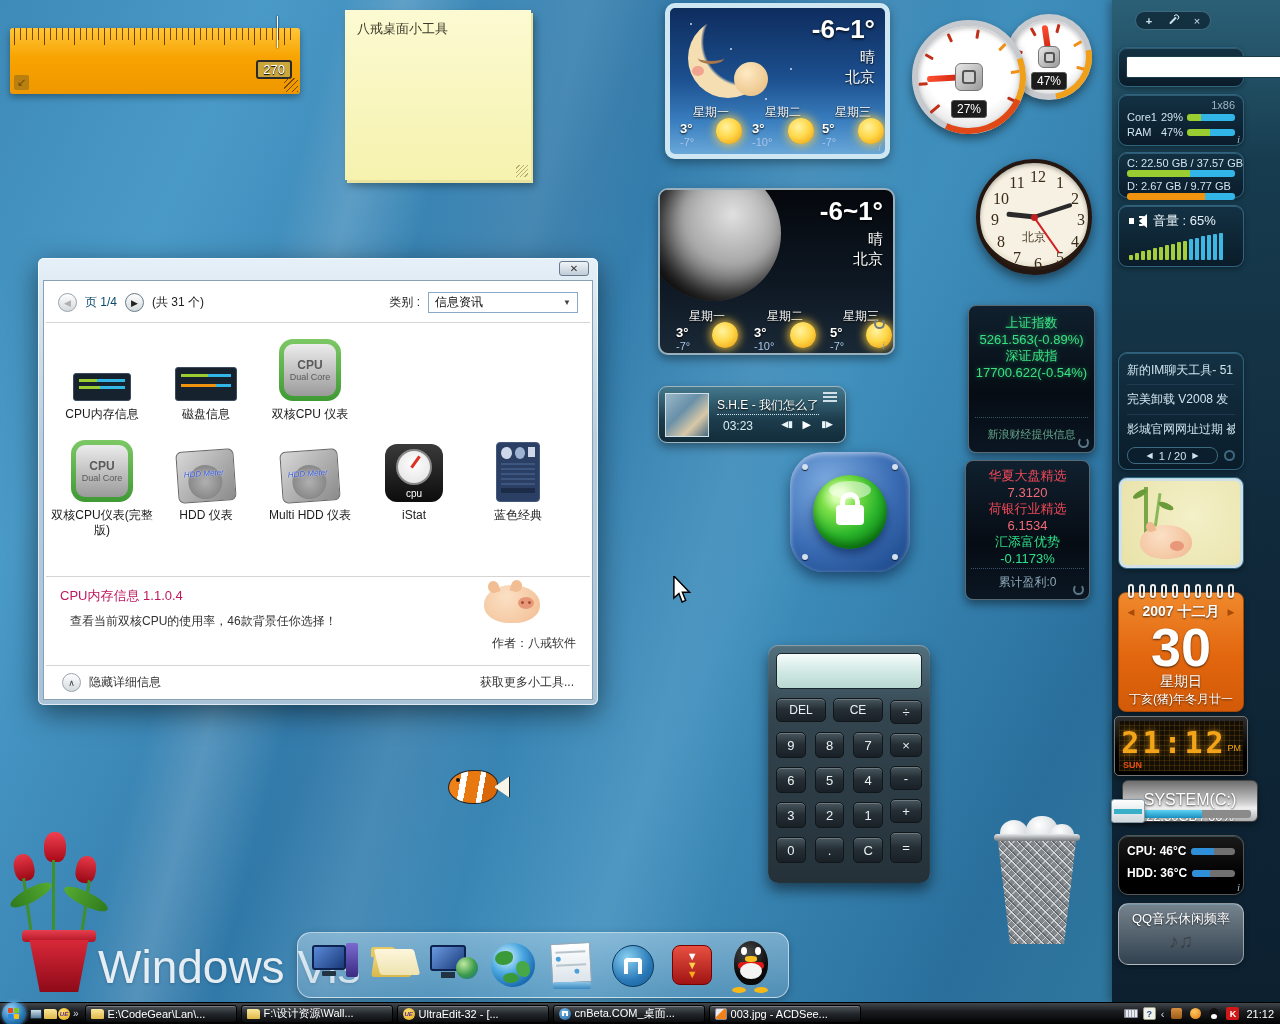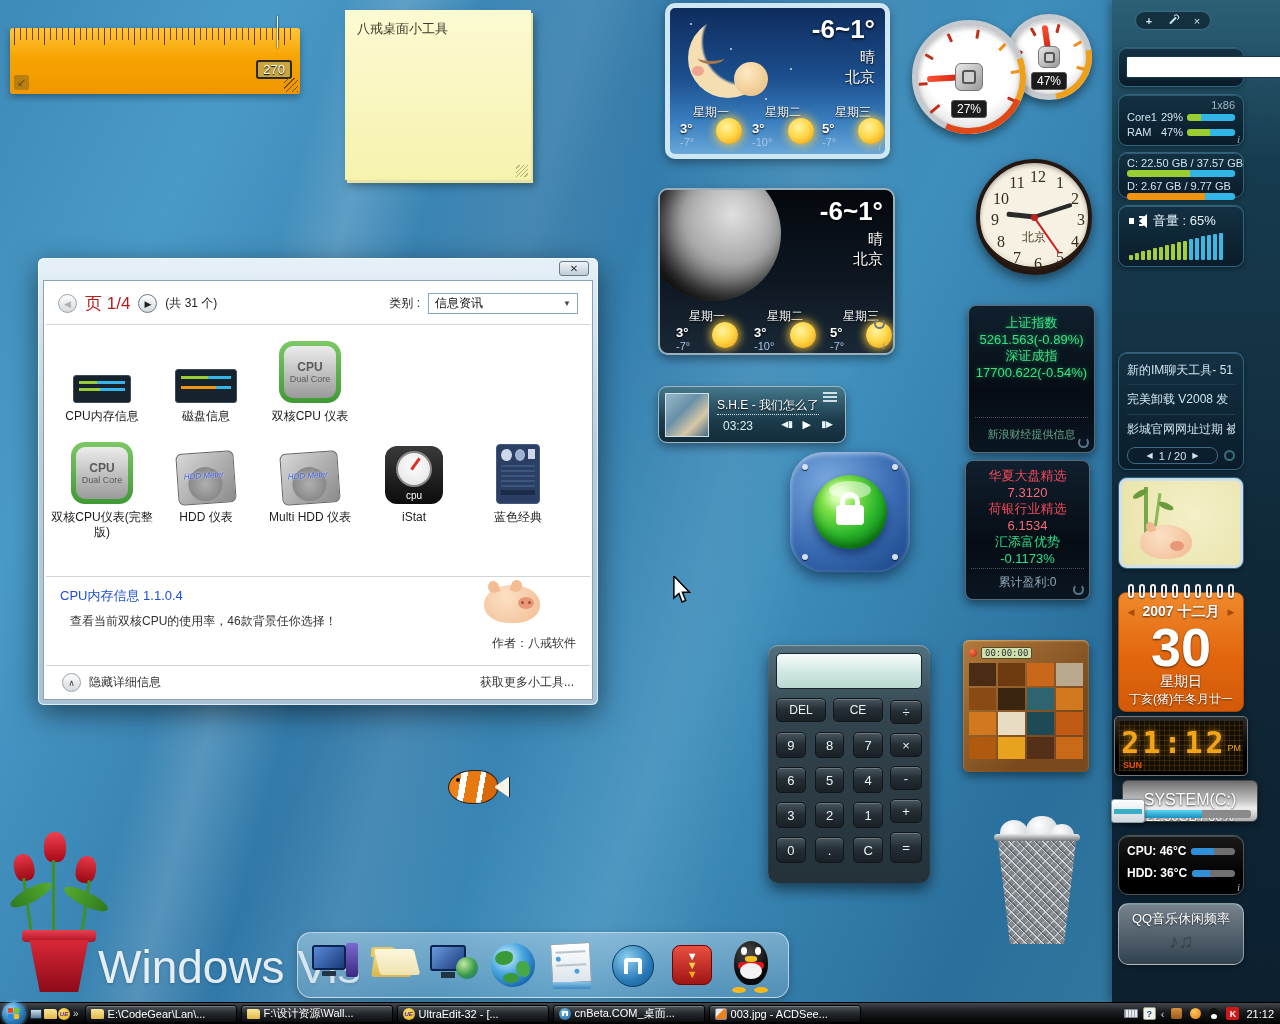--- a/index.html
+++ b/index.html
@@ -323,46 +323,20 @@
       <div style="width:32px;display:flex;flex-direction:column;gap:9px;padding-top:2px">
         <div class="cbtn" style="height:24px">÷</div>
         <div class="cbtn" style="height:24px">×</div>
         <div class="cbtn" style="height:24px">-</div>
         <div class="cbtn" style="height:24px">+</div>
         <div class="cbtn" style="flex:1">=</div>
       </div>
     </div>
   </div>
 
-  <div class="abs" style="left:963px;top:640px;width:126px;height:132px;z-index:1;border-radius:6px;padding:6px;
-    background:linear-gradient(135deg,#b07a3c,#7a4a1e 70%);box-shadow:0 4px 10px rgba(0,0,0,.45),inset 0 1px 2px rgba(255,230,180,.5)">
-    <div style="display:flex;align-items:center;gap:4px;height:13px">
-      <i style="width:8px;height:8px;border-radius:50%;background:radial-gradient(circle at 35% 30%,#ff7a5a,#b02008)"></i>
-      <span style="background:#cfe0b0;border:1px solid #5a4a20;border-radius:2px;
-        font-family:'DejaVu Sans Mono',monospace;font-size:9px;color:#333;padding:0 3px">00:00:00</span>
-    </div>
-    <div style="display:grid;grid-template-columns:repeat(4,1fr);gap:2px;margin-top:4px;height:96px">
-      <i style="background:#4a2c14"></i>
-        <i style="background:#6e3a10"></i>
-        <i style="background:#c9681a"></i>
-        <i style="background:#b9a98e"></i>
-      <i style="background:#8a4a16"></i>
-        <i style="background:#3a2610"></i>
-        <i style="background:#2e6470"></i>
-        <i style="background:#d2781e"></i>
-      <i style="background:#d2781e"></i>
-        <i style="background:#e8dcc2"></i>
-        <i style="background:#1e4a56"></i>
-        <i style="background:#c05a14"></i>
-      <i style="background:#b05a10"></i>
-        <i style="background:#e8a21e"></i>
-        <i style="background:#553018"></i>
-        <i style="background:#c96a18"></i>
-    </div>
-  </div>
 
   <div class="abs" style="left:986px;top:820px;width:102px;height:128px;z-index:1">
     <div style="position:absolute;left:14px;top:0;width:28px;height:26px;border-radius:50%;background:radial-gradient(circle at 38% 32%,#fff,#c8cdd2)"></div>
     <div style="position:absolute;left:40px;top:-4px;width:32px;height:30px;border-radius:48%;background:radial-gradient(circle at 40% 30%,#fff,#bfc6cc)"></div>
     <div style="position:absolute;left:64px;top:4px;width:24px;height:22px;border-radius:50%;background:radial-gradient(circle at 40% 30%,#fdfdfd,#c4cad0)"></div>
     <div style="position:absolute;left:6px;top:16px;width:90px;height:108px;
       clip-path:polygon(6% 0,94% 0,80% 100%,20% 100%);background-color:#82878c;
       background-image:repeating-linear-gradient(45deg,rgba(235,238,240,.75) 0 1px,rgba(30,32,34,.35) 1px 2px,transparent 2px 6px),
       repeating-linear-gradient(-45deg,rgba(225,230,233,.6) 0 1px,transparent 1px 6px)"></div>
     <div style="position:absolute;left:8px;top:14px;width:86px;height:7px;border-radius:4px;background:linear-gradient(180deg,#e4e8ea,#75797d)"></div>
@@ -388,21 +362,21 @@
     <div style="position:absolute;right:2px;top:10px;width:16px;height:22px;clip-path:polygon(0 50%,100% 0,100% 100%);background:#f8f4e8;border:1px solid #222"></div>
     <i style="position:absolute;left:8px;top:12px;width:4px;height:4px;border-radius:50%;background:#111"></i>
   </div>
 
   <div class="dialog abs">
     <div style="position:absolute;top:3px;right:9px;width:30px;height:15px;border-radius:3px;
       border:1px solid #6a7a8a;background:linear-gradient(180deg,#f0f4f8,#c0ccd8);color:#333;font-size:10px;text-align:center;line-height:13px">✕</div>
     <div class="dlg-inner">
       <div style="display:flex;align-items:center;gap:8px;padding:11px 14px 9px">
         <div class="navbtn" style="color:#b0b0b0">◀</div>
-        <span style="font-size:17px;color:#b91c1c">页 1/4</span>
+        <span style="font-size:12px;color:#0c4a6e">页 1/4</span>
         <div class="navbtn" style="color:#222;border-color:#6a7a88">▶</div>
         <span style="font-size:12px;color:#222">(共 31 个)</span>
         <span style="margin-left:auto;font-size:12px;color:#222">类别 :</span>
         <div style="width:150px;height:21px;border:1px solid #8aa8c8;display:flex;align-items:center;padding:0 6px;font-size:12px;color:#111;background:#fff">
           <span>信息资讯</span>
           <span style="margin-left:auto;font-size:8px;color:#444">▼</span>
         </div>
       </div>
       <div style="border-top:1px solid #d4d4d4;margin:0 2px"></div>
 
@@ -491,21 +465,21 @@
               <div style="margin-top:3px;height:5px;background:#1c2c48"></div>
                 </div>
               </div>
             <div class="glab">蓝色经典</div>
           </div>
         </div>
       </div>
 
       <div style="border-top:1px solid #d4d4d4;margin:0 2px"></div>
       <div style="position:relative;height:88px;padding:10px 16px">
-        <div style="font-size:13px;color:#1d4ed8">CPU内存信息 1.1.0.4</div>
+        <div style="font-size:13px;color:#be185d">CPU内存信息 1.1.0.4</div>
         <div style="font-size:12px;color:#333;margin:8px 0 0 10px;max-width:370px">查看当前双核CPU的使用率，46款背景任你选择！</div>
         <div style="position:absolute;right:52px;top:6px;width:56px;height:40px">
           <div style="position:absolute;inset:2px 0 0 0;border-radius:50% 50% 45% 45%;background:radial-gradient(circle at 40% 30%,#fbe0c4,#f2bd92)"></div>
           <i style="position:absolute;left:4px;top:-2px;width:11px;height:12px;border-radius:50% 50% 0 50%;background:#f2bd92;transform:rotate(-18deg);display:block"></i>
           <i style="position:absolute;right:18px;top:-3px;width:11px;height:12px;border-radius:50% 50% 50% 0;background:#f2bd92;transform:rotate(16deg);display:block"></i>
           <div style="position:absolute;right:6px;top:14px;width:16px;height:12px;border-radius:50%;background:#e89878">
             <i style="position:absolute;left:3px;top:4px;width:3px;height:3px;border-radius:50%;background:#a05030;display:block"></i>
             <i style="position:absolute;right:3px;top:4px;width:3px;height:3px;border-radius:50%;background:#a05030;display:block"></i>
             </div>
         </div>

